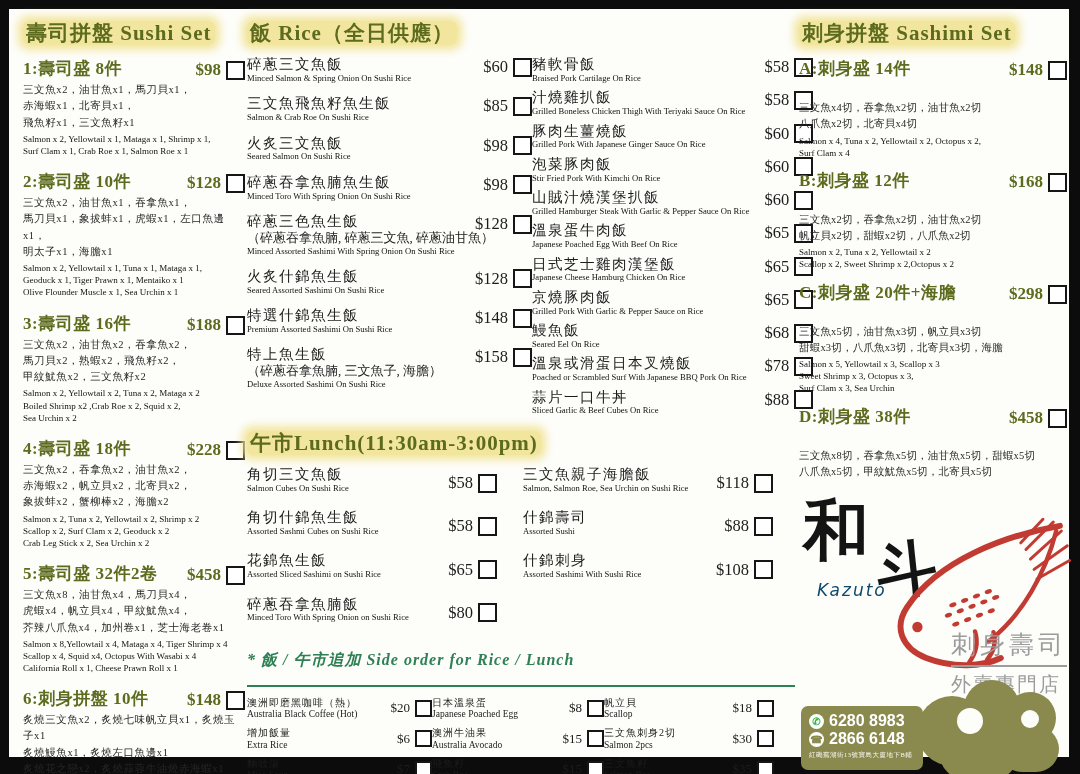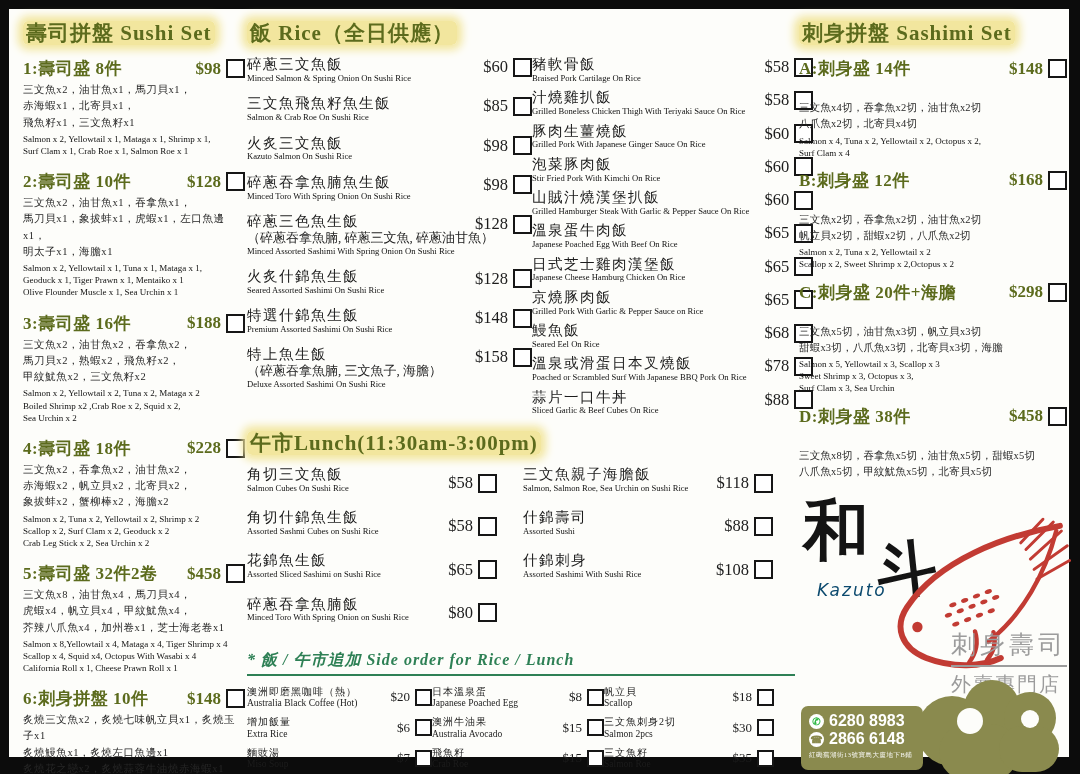--- a/index.html
+++ b/index.html
@@ -11,21 +11,21 @@
   .checkbox{display:inline-block;width:19px;height:19px;border:2px solid #161616;background:#fff;
             box-sizing:border-box;flex:0 0 auto;}
   
   .col-left {position:absolute;left:14px; top:8px; width:222px;}
   .col-mid  {position:absolute;left:238px;top:8px; width:548px;}
   .col-right{position:absolute;left:790px;top:8px; width:268px;}
   
   .sec-head{font-size:21px;font-weight:bold;color:#5c6b1d;margin:2px 0 10px 0;letter-spacing:1px;white-space:nowrap;}
   
   .set{margin-bottom:13px;}
-  .set-head{display:flex;align-items:center;gap:5px;}
+  .set-head{display:flex;align-items:flex-end;gap:5px;}
   .set-name{font-size:17px;font-weight:bold;color:#5c6b1d;flex:1;letter-spacing:.5px;white-space:nowrap;}
   .set-price{font-size:17px;font-weight:bold;color:#5c6b1d;}
   .set-zh{font-size:10.5px;line-height:1.55;color:#262626;white-space:pre-line;letter-spacing:.6px;margin-top:2px;}
   .set-en{font-size:9px;line-height:1.35;color:#121212;white-space:pre-line;margin-top:2px;}
   .col-right .set{margin-bottom:10px;}
   .col-right .set-zh{letter-spacing:.2px;margin-top:20px;}
   
   .items-cols{display:flex;}
   .rcol1{width:285px;flex:0 0 auto;}
   .rcol2{flex:1;}
@@ -38,21 +38,21 @@
   .ritem-right{display:flex;align-items:center;gap:5px;margin-left:4px;flex:0 0 auto;}
   .ritem .price{font-size:16.5px;min-width:36px;text-align:right;}
   
   .lunch{margin-top:6px;}
   .lunch-cols{display:flex;gap:26px;}
   .lcol{width:250px;flex:0 0 auto;}
   .lcol .ritem{margin-bottom:17px;align-items:flex-end;}
   
   .side{margin-top:10px;}
   .side-head{font-size:16px;font-weight:bold;font-style:italic;color:#2e8055;
-             border-bottom:2px solid #2e8055;padding-bottom:3px;letter-spacing:1px;white-space:nowrap;}
+             border-bottom:2px solid #2e8055;padding-bottom:14px;letter-spacing:1px;white-space:nowrap;}
   .side-cols{display:flex;margin-top:10px;}
   .scol{flex:0 0 auto;}
   .scol1{width:185px;} .scol2{width:172px;} .scol3{width:170px;}
   .sitem{display:flex;justify-content:space-between;align-items:center;margin-bottom:7px;}
   .sitem .zh{font-size:10px;letter-spacing:1px;line-height:1.25;white-space:nowrap;}
   .sitem .en{font-size:9.5px;line-height:1.15;white-space:nowrap;}
   .sitem .price{font-size:13px;min-width:26px;text-align:right;}
   .sitem .right{display:flex;align-items:center;gap:5px;margin-left:4px;}
   .sitem .checkbox{width:17px;height:17px;}
   
@@ -206,21 +206,21 @@
             <div class="ritem-right">
               <span class="price">$85</span>
               <span class="checkbox"></span>
             </div>
           </div>
 
           <div class="ritem">
             <div class="ritem-text">
               <div class="zh">火炙三文魚飯</div>
 
-              <div class="en">Kazuto Salmon On Sushi Rice</div>
+              <div class="en">Seared Salmon On Sushi Rice</div>
             </div>
             <div class="ritem-right">
               <span class="price">$98</span>
               <span class="checkbox"></span>
             </div>
           </div>
 
           <div class="ritem">
             <div class="ritem-text">
               <div class="zh">碎蔥吞拿魚腩魚生飯</div>

